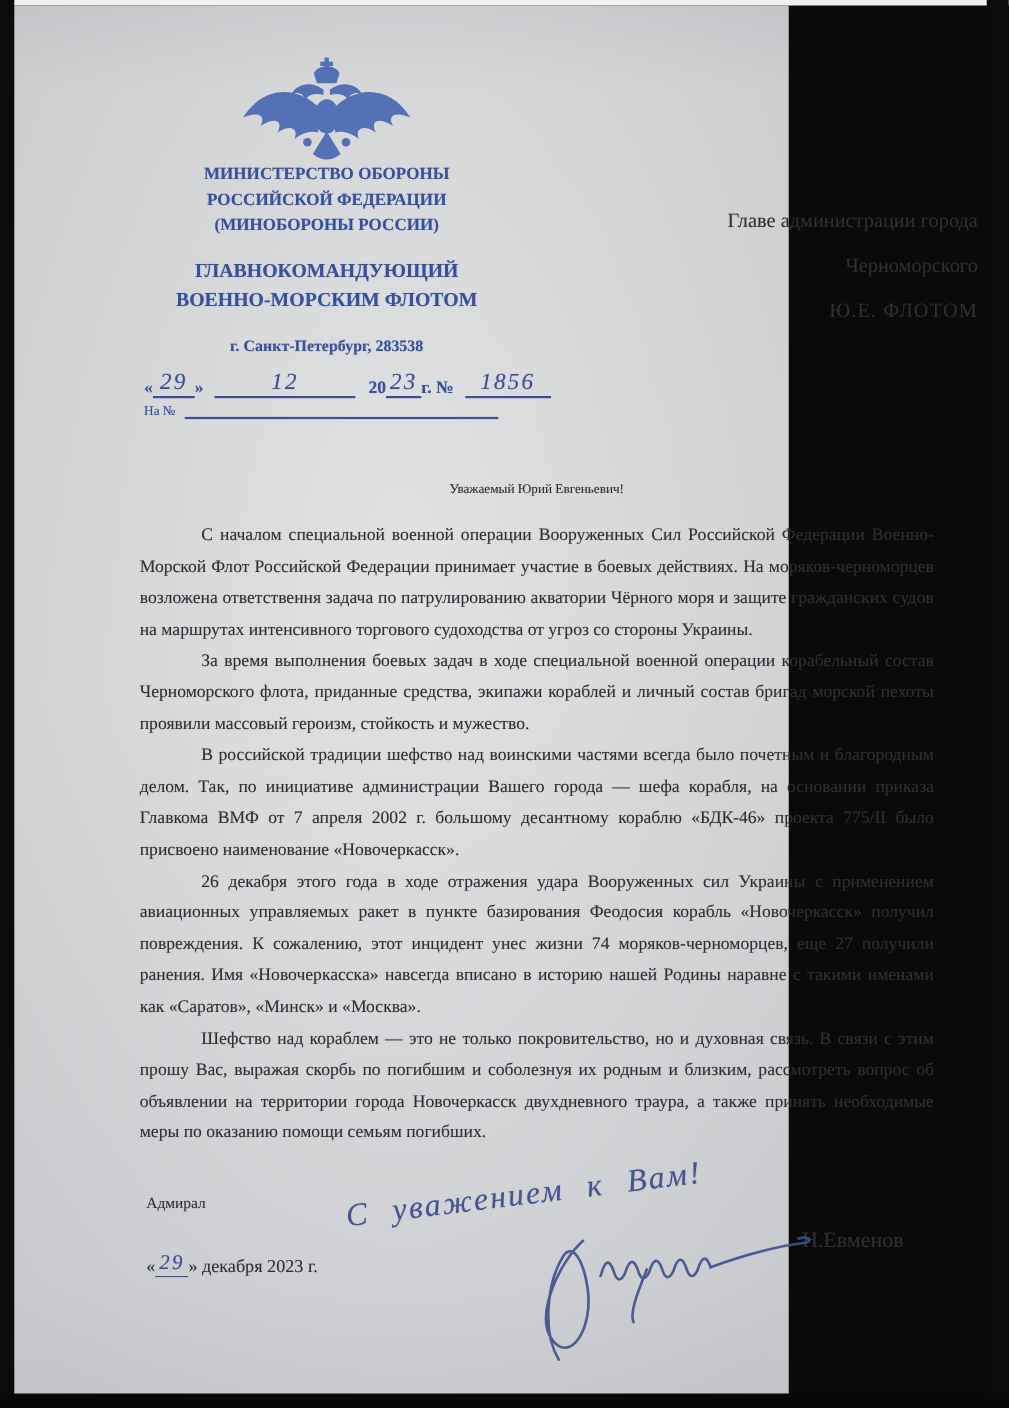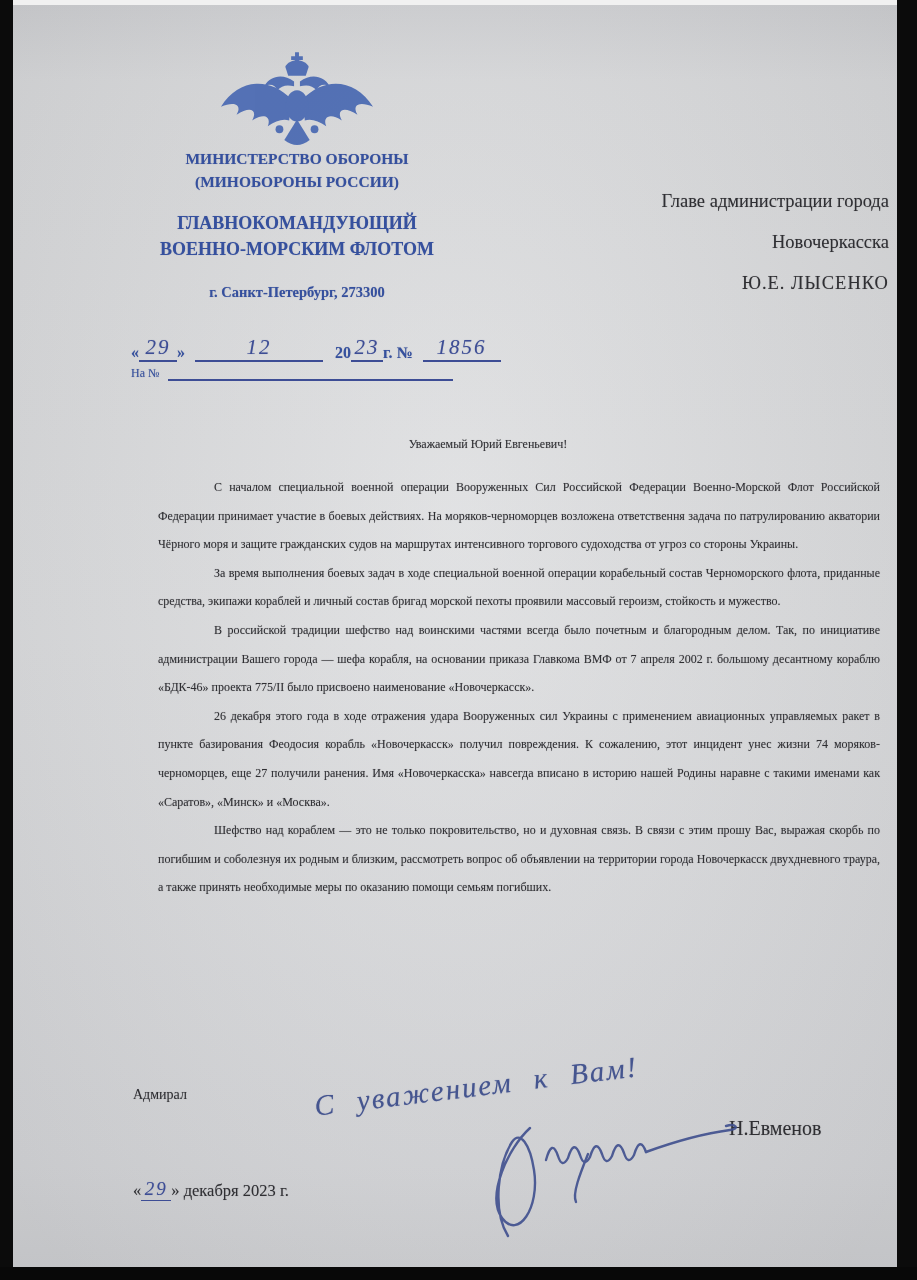--- a/index.html
+++ b/index.html
@@ -7,21 +7,21 @@
     width:917px;height:1280px;
     background:#0a0a0a;
     font-family:"Liberation Serif", serif;
     position:relative;overflow:hidden;
   }
   .top-strip{
     position:absolute;left:0;top:0;width:917px;height:5px;
     background:#f1f1f1;
   }
   .paper{
-    position:absolute;left:13px;top:5px;width:884px;height:1262px;
+    position:absolute;left:13px;top:5px;width:704px;height:1262px;
     background:
       radial-gradient(ellipse at 50% 40%, rgba(255,255,255,.20), rgba(0,0,0,.06) 95%),
       linear-gradient(180deg,#cdced1 0%,#d7d8da 6%,#dadbdd 50%,#d5d6d9 92%,#cfd0d3 100%);
   }
   .print{ color:#35509e; text-shadow:0 0 1px rgba(45,60,120,.35); }
   .body-text{ color:#2f2f33; text-shadow:0 0 1px rgba(50,50,55,.30); }
   .hw{
     font-style:italic; color:#3d4d95;
     text-shadow:0 0 1px rgba(50,70,140,.35);
   }
@@ -40,26 +40,26 @@
   .ref-row .print{ font-weight:bold; }
   .u{ display:inline-block; border-bottom:2px solid #3d4d95; text-align:center; vertical-align:bottom; }
   .hw-num{ font-size:21px; letter-spacing:2px; }
   .reply-row{ position:absolute; left:118px; top:356px; font-size:12px; font-weight:normal; }
   .salutation{
     position:absolute; left:114px; top:432px; width:722px;
     text-align:center; font-size:12px;
   }
   .body-block{
     position:absolute; left:114px; top:468px; width:722px;
-    font-size:12px; line-height:28.6px; text-align:justify;margin-left:31px;
+    font-size:16px; line-height:28.6px; text-align:justify;
   }
   .body-block p{ margin:0; text-indent:56px; }
   .sig-rank{ position:absolute; left:120px; top:1082px; font-size:14px; }
   .sig-name{ position:absolute; left:716px; top:1112px; font-size:20px; }
-  .sig-date{ position:absolute; left:120px; top:1133px; font-size:16.5px;margin-top:40px; }
+  .sig-date{ position:absolute; left:120px; top:1133px; font-size:16.5px; }
   .sig-date .hw-num{ font-size:19px; }
   .hw-note{
     position:absolute; left:300px; top:1058px; width:440px;
     font-size:29px; font-style:italic; color:#45558f;
     letter-spacing:2px; word-spacing:12px;
     transform:rotate(-7deg);
     text-shadow:0 0 1px rgba(55,70,140,.4);
   }
   .sig-svg{ position:absolute; left:455px; top:1085px; }
   .bottom-strip{ position:absolute; left:0; top:1267px; width:917px; height:13px; background:#080808; }
@@ -86,33 +86,34 @@
       <ellipse cx="80" cy="56" rx="11.5" ry="16"></ellipse>
       <path d="M80,70 L67,91 C76,98 84,98 93,91 Z"></path>
       <circle cx="62" cy="80" r="4"></circle>
       <circle cx="98" cy="80" r="4"></circle>
     </g>
   </svg>
 
   <div class="letterhead">
     <div class="lh-ministry print">
       <div>МИНИСТЕРСТВО ОБОРОНЫ</div>
+      <div>РОССИЙСКОЙ ФЕДЕРАЦИИ</div>
       <div>(МИНОБОРОНЫ РОССИИ)</div>
     </div>
     <div class="lh-commander print">
       <div>ГЛАВНОКОМАНДУЮЩИЙ</div>
       <div>ВОЕННО-МОРСКИМ ФЛОТОМ</div>
     </div>
-    <div class="lh-city print">г. Санкт-Петербург, 273300</div>
+    <div class="lh-city print">г. Санкт-Петербург, 283538</div>
   </div>
 
   <div class="addressee">
     <div>Главе администрации города</div>
-    <div>Новочеркасска</div>
-    <div class="addr-caps">Ю.Е. ЛЫСЕНКО</div>
+    <div>Черноморского</div>
+    <div class="addr-caps">Ю.Е. ФЛОТОМ</div>
   </div>
 
   <div class="ref-row">
     <span class="print">«</span><span class="u" style="width:38px;"><span class="hw hw-num">29</span></span><span class="print">»</span>
     <span class="u" style="width:128px;margin-left:6px;"><span class="hw hw-num">12</span></span>
     <span class="print" style="margin-left:8px;font-family:Liberation Serif, serif;">20</span><span class="u" style="width:32px;"><span class="hw hw-num">23</span></span><span class="print">г. №</span>
     <span class="u" style="width:78px;margin-left:6px;"><span class="hw hw-num">1856</span></span>
   </div>
   <div class="reply-row print">
     <span>На №</span>

